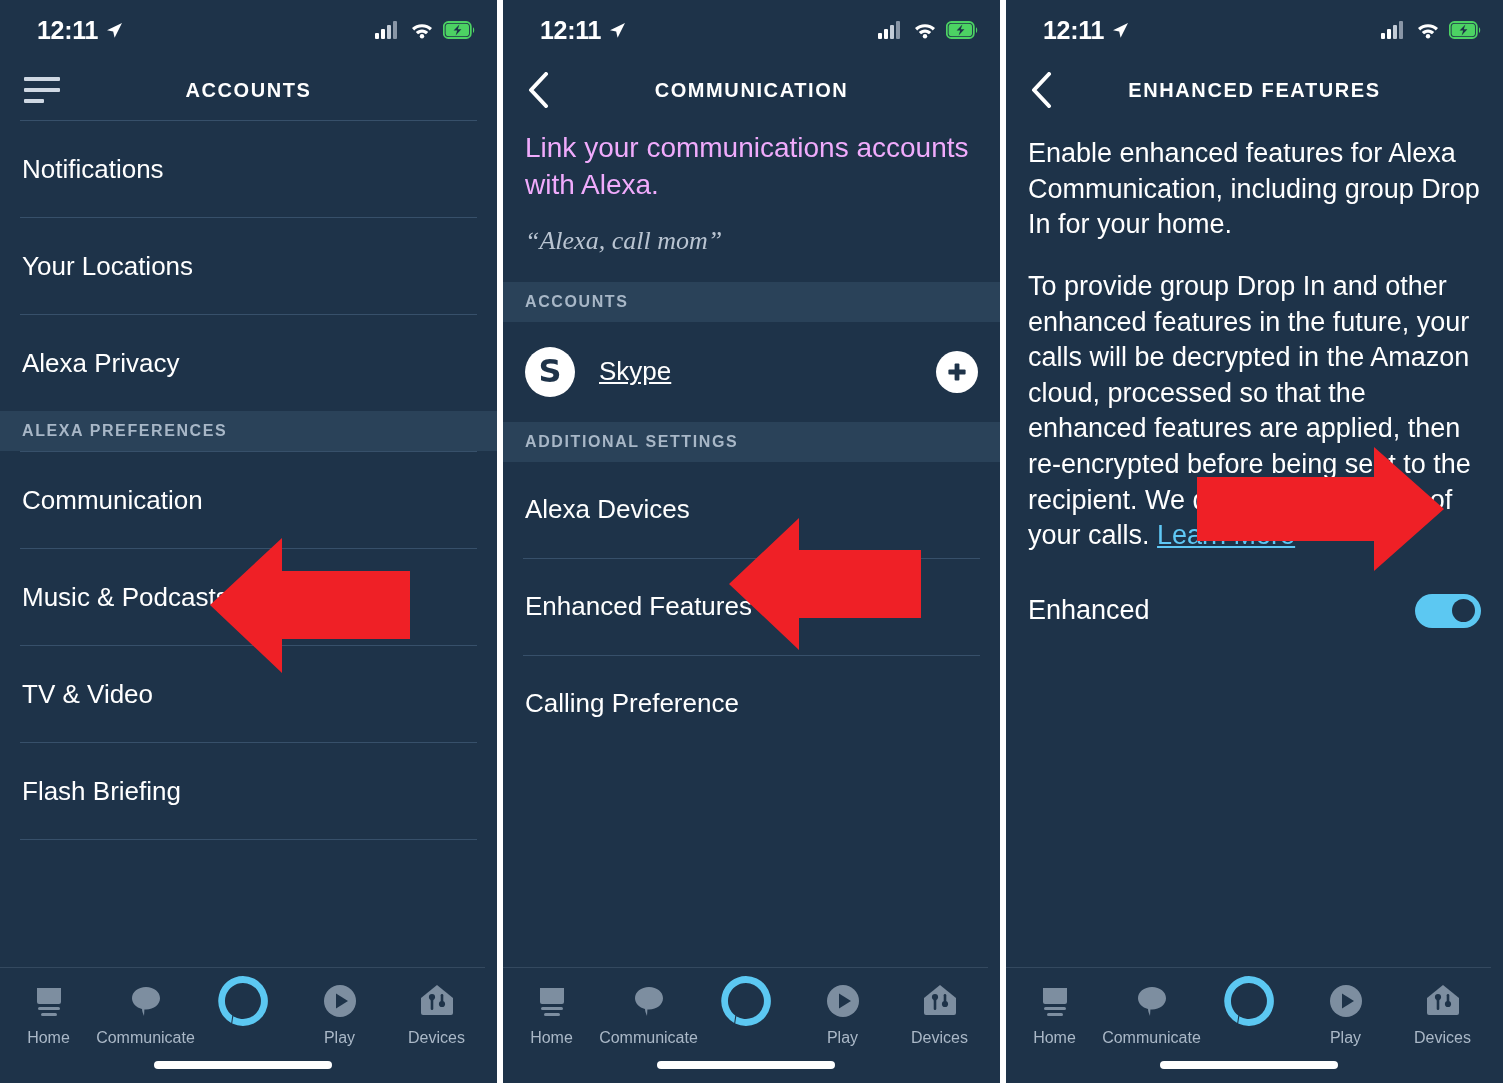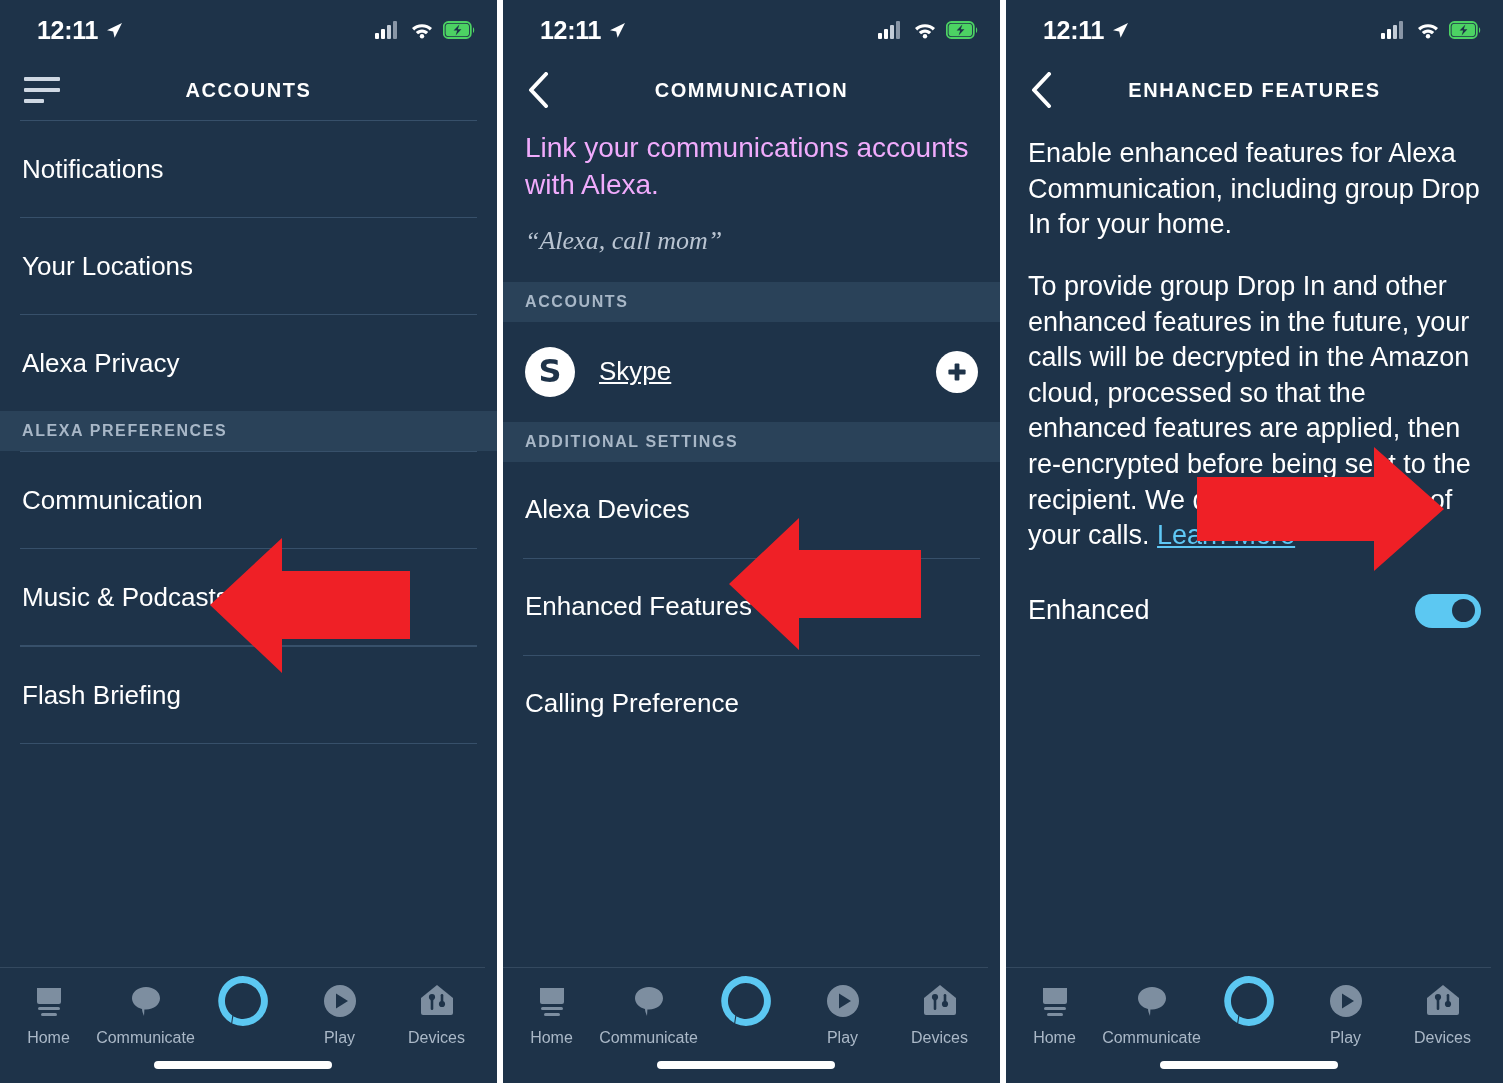--- a/index.html
+++ b/index.html
@@ -343,20 +343,23 @@
       <div class="section-head">ALEXA PREFERENCES</div>
       <div class="divider"></div>
       <div class="row">
         <span class="row-label">Communication</span>
       </div>
       <div class="divider"></div>
       <div class="row">
         <span class="row-label">Music &amp; Podcasts</span>
       </div>
       <div class="divider"></div>
+      <div class="row">
+        <span class="row-label">TV &amp; Video</span>
+      </div>
       <div class="divider"></div>
       <div class="row">
         <span class="row-label">Flash Briefing</span>
       </div>
       <div class="divider"></div>
     </div>
 
     <svg class="arrow" style="left:210px; top:538px;" width="200" height="135" viewBox="0 0 200 135">
       <path d="M0 67 L72 0 L72 33 L200 33 L200 101 L72 101 L72 135 Z" fill="#ef2026"></path>
     </svg>

